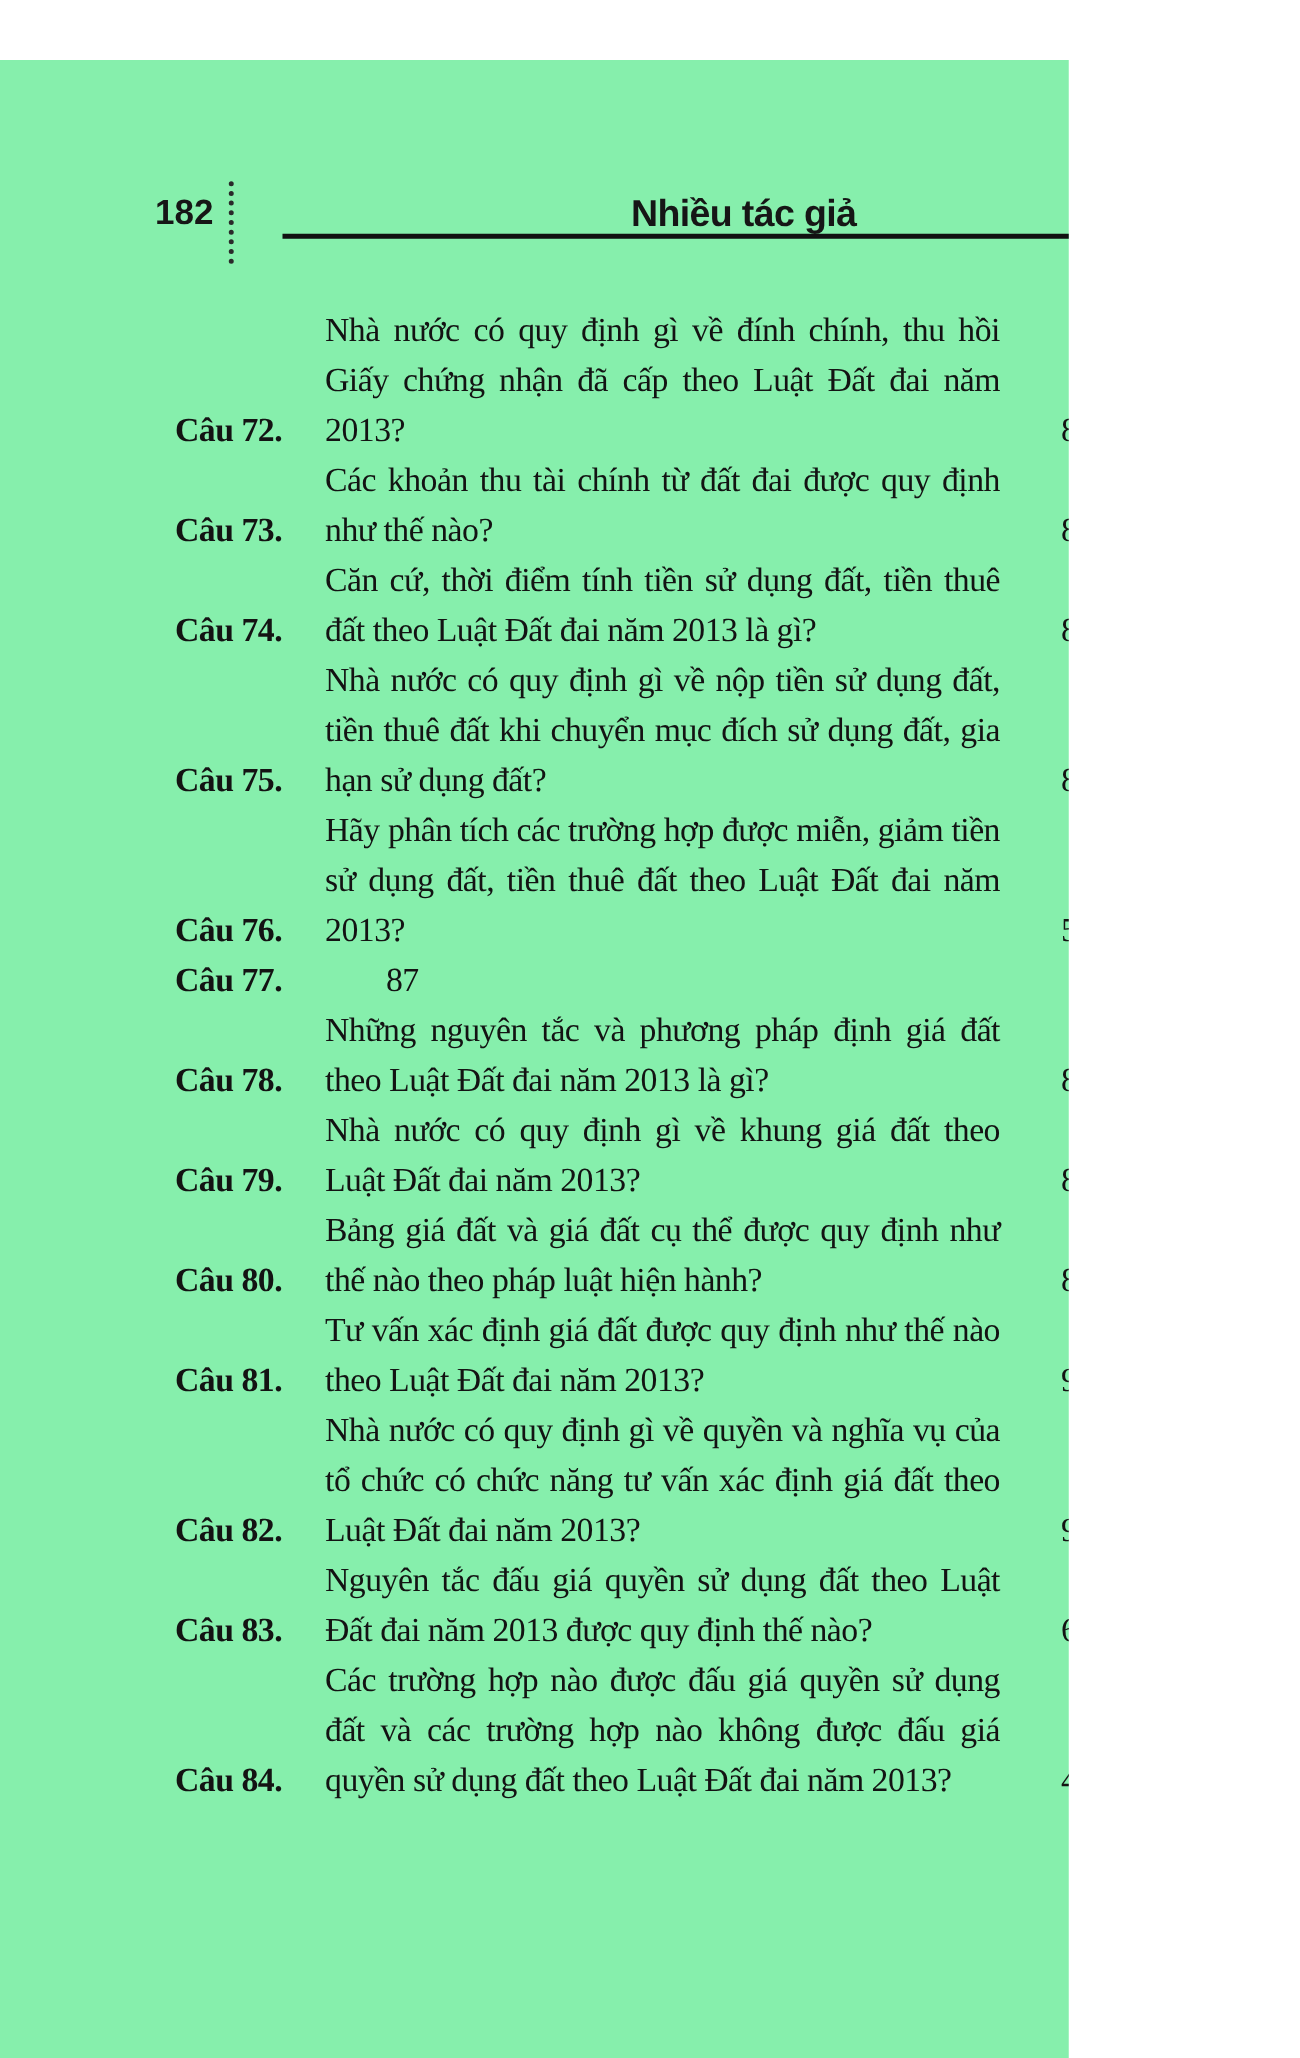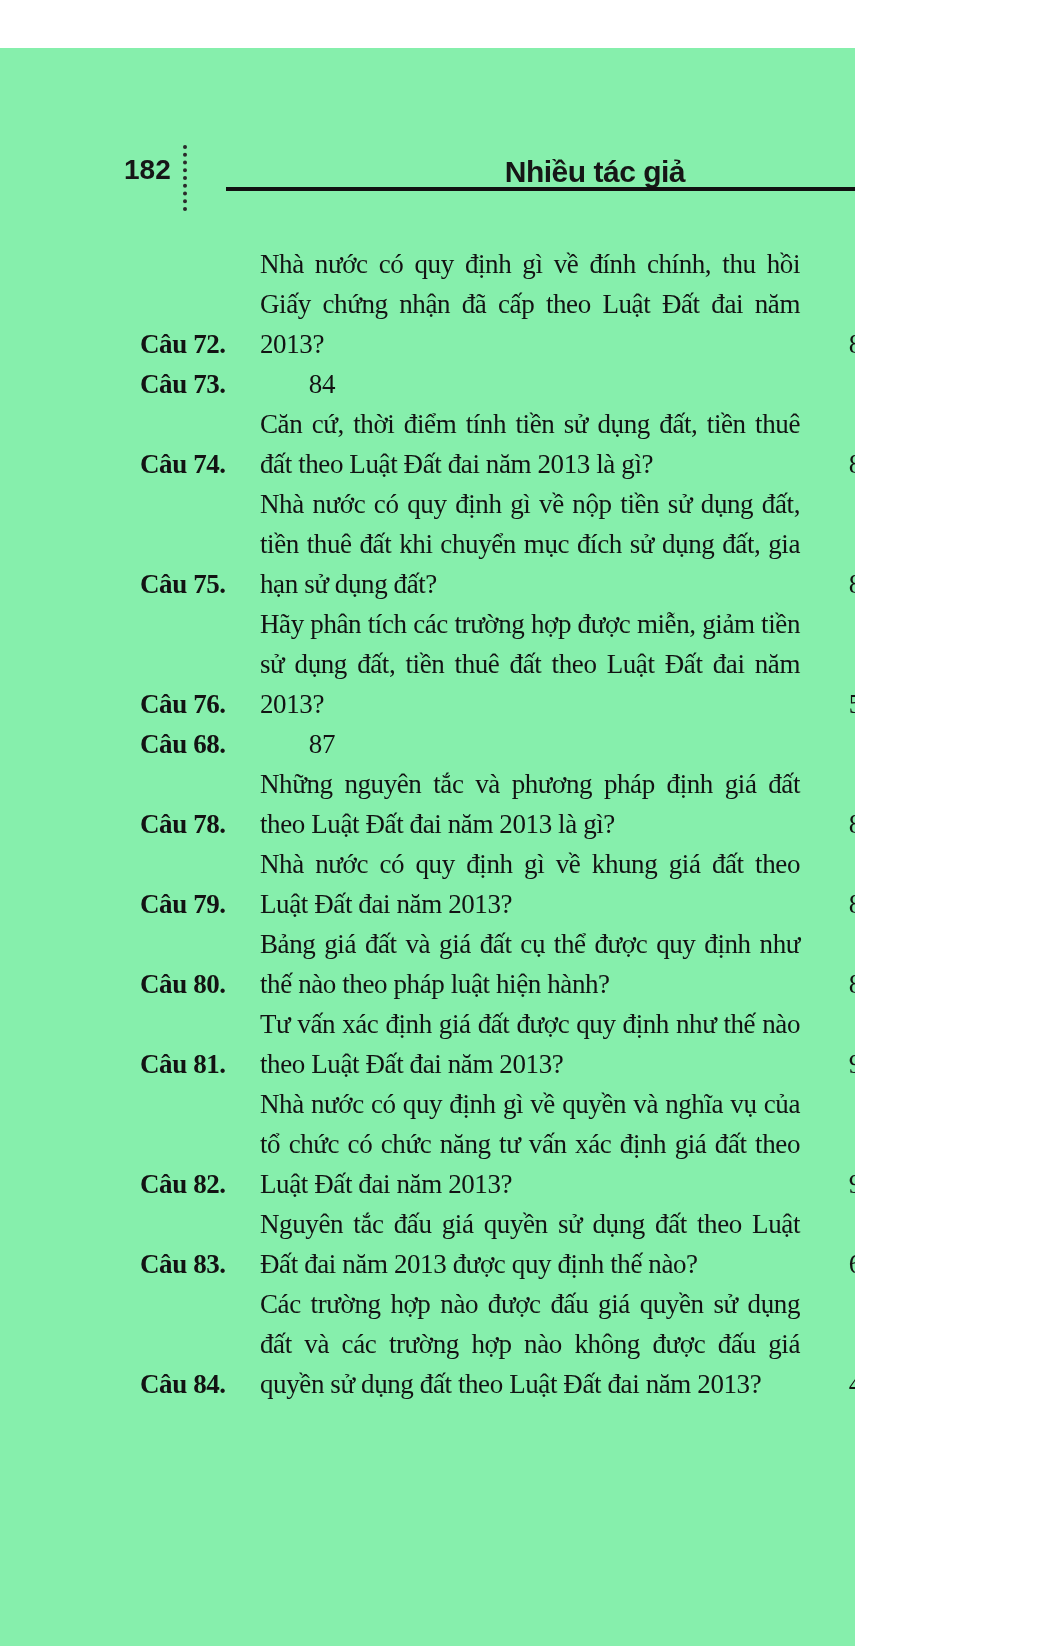--- a/index.html
+++ b/index.html
@@ -103,39 +103,40 @@
 
   <div class="toc">
 
   <div class="entry">
       <div class="entry-label">Câu 72.</div>
       <div class="entry-text">Nhà nước có quy định gì về đính chính, thu hồi Giấy chứng nhận đã cấp theo Luật Đất đai năm 2013?</div>
       <div class="entry-page">83</div>
     </div>
       <div class="entry">
       <div class="entry-label">Câu 73.</div>
+      <div class="entry-text">Các khoản thu tài chính từ đất đai được quy định như thế nào?</div>
       <div class="entry-page">84</div>
     </div>
       <div class="entry">
       <div class="entry-label">Câu 74.</div>
       <div class="entry-text">Căn cứ, thời điểm tính tiền sử dụng đất, tiền thuê đất theo Luật Đất đai năm 2013 là gì?</div>
       <div class="entry-page">85</div>
     </div>
       <div class="entry">
       <div class="entry-label">Câu 75.</div>
       <div class="entry-text">Nhà nước có quy định gì về nộp tiền sử dụng đất, tiền thuê đất khi chuyển mục đích sử dụng đất, gia hạn sử dụng đất?</div>
       <div class="entry-page">85</div>
     </div>
       <div class="entry">
       <div class="entry-label">Câu 76.</div>
       <div class="entry-text">Hãy phân tích các trường hợp được miễn, giảm tiền sử dụng đất, tiền thuê đất theo Luật Đất đai năm 2013?</div>
       <div class="entry-page">52</div>
     </div>
       <div class="entry">
-      <div class="entry-label">Câu 68.</div>
+      <div class="entry-label">Câu 77.</div>
       <div class="entry-page">87</div>
     </div>
       <div class="entry">
       <div class="entry-label">Câu 78.</div>
       <div class="entry-text">Những nguyên tắc và phương pháp định giá đất theo Luật Đất đai năm 2013 là gì?</div>
       <div class="entry-page">88</div>
     </div>
       <div class="entry">
       <div class="entry-label">Câu 79.</div>
       <div class="entry-text">Nhà nước có quy định gì về khung giá đất theo Luật Đất đai năm 2013?</div>

